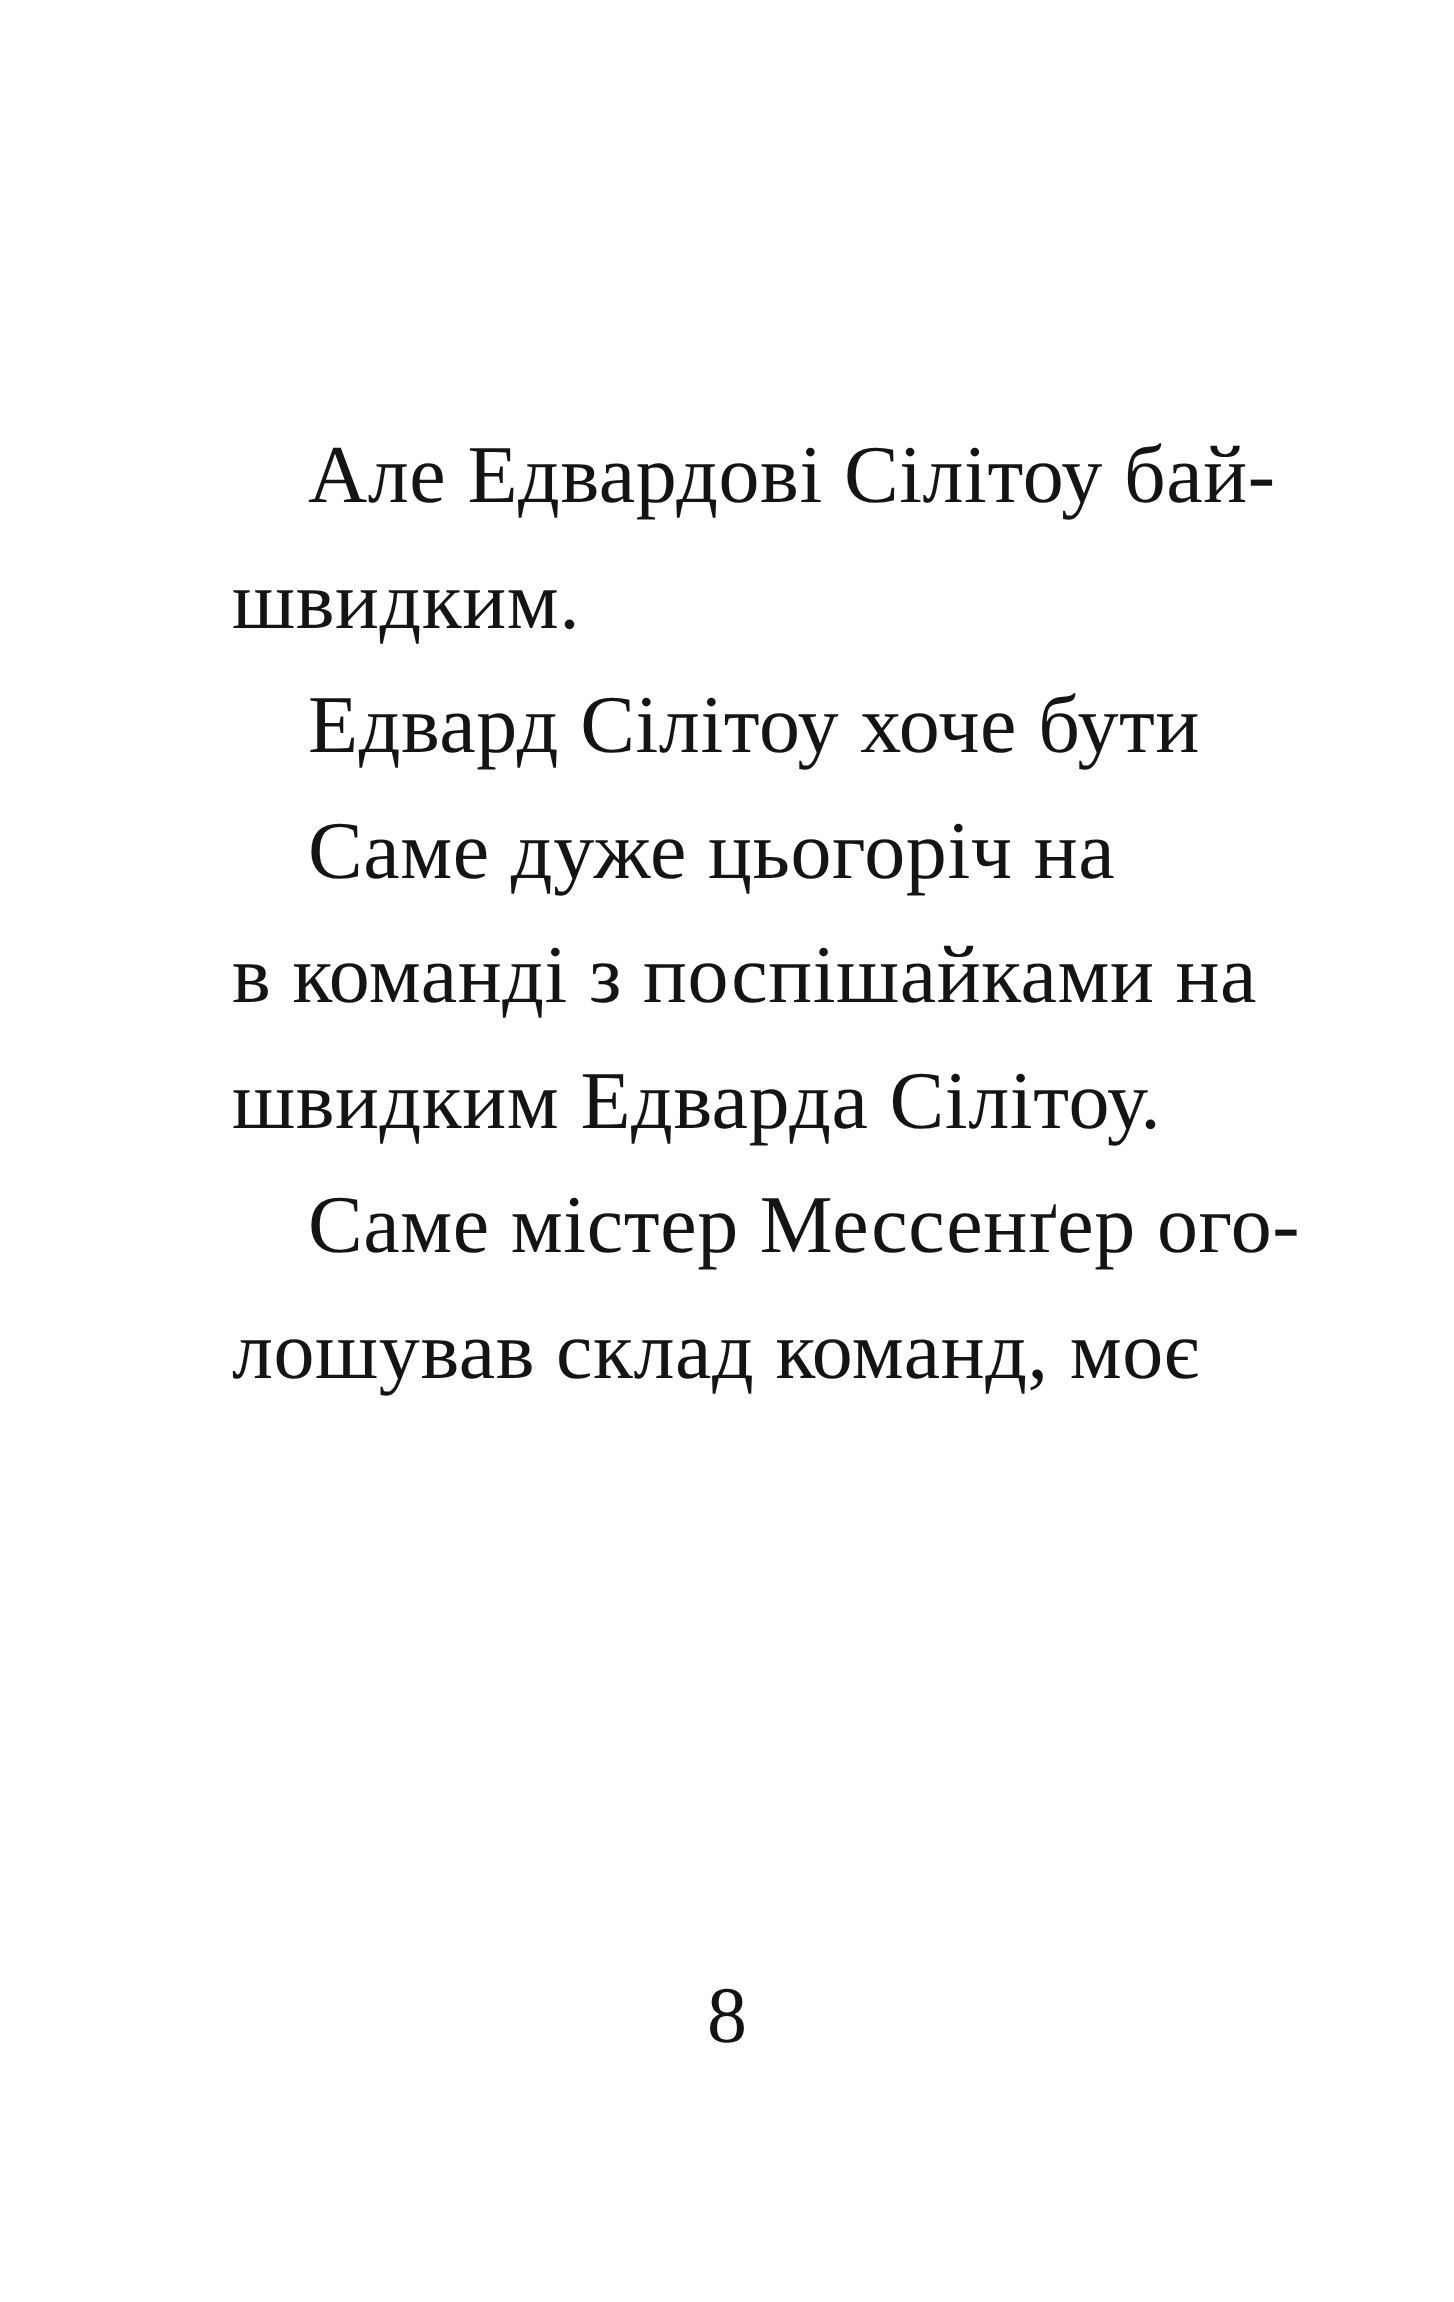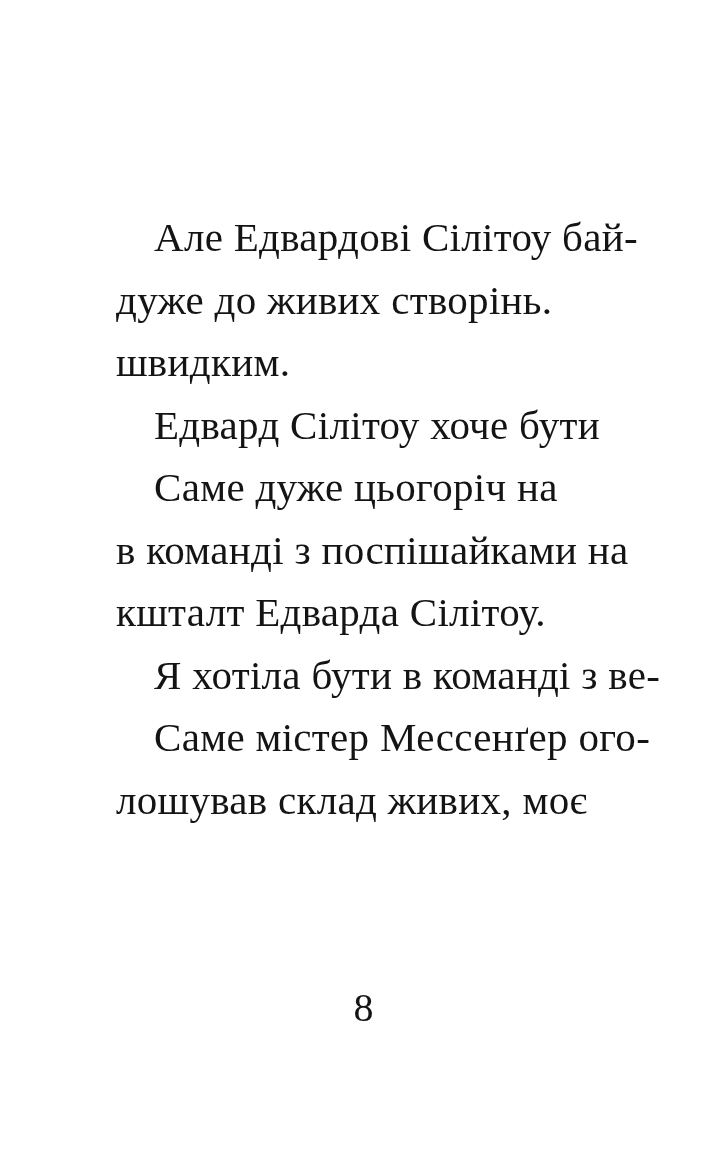--- a/index.html
+++ b/index.html
@@ -41,24 +41,22 @@
     line-height: 62px;
     color: #141414;
   }
 </style>
 </head>
 <body>
 
 <div class="page">
   <div class="text-block">
     <div class="line indent">Але Едвардові Сілітоу бай-</div>
-    <div class="line">дуже до живих створінь.</div>
     <div class="line">швидким.</div>
     <div class="line indent">Едвард Сілітоу хоче бути</div>
     <div class="line indent">Саме дуже цьогоріч на</div>
     <div class="line">в команді з поспішайками на</div>
-    <div class="line">кшталт Едварда Сілітоу.</div>
-    <div class="line indent">Я хотіла бути в команді з ве-</div>
+    <div class="line">швидким Едварда Сілітоу.</div>
     <div class="line indent">Саме містер Мессенґер ого-</div>
-    <div class="line">лошував склад живих, моє</div>
+    <div class="line">лошував склад команд, моє</div>
   </div>
   <div class="page-number">8</div>
 </div>
 
 </body></html>

